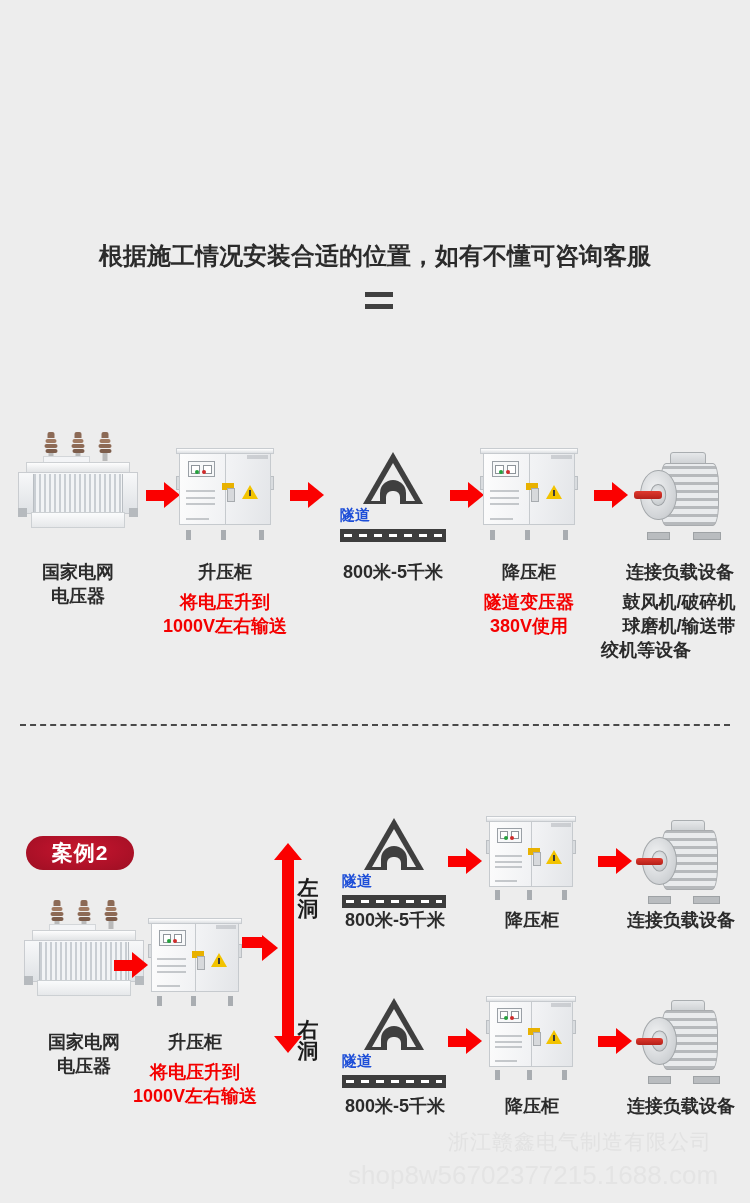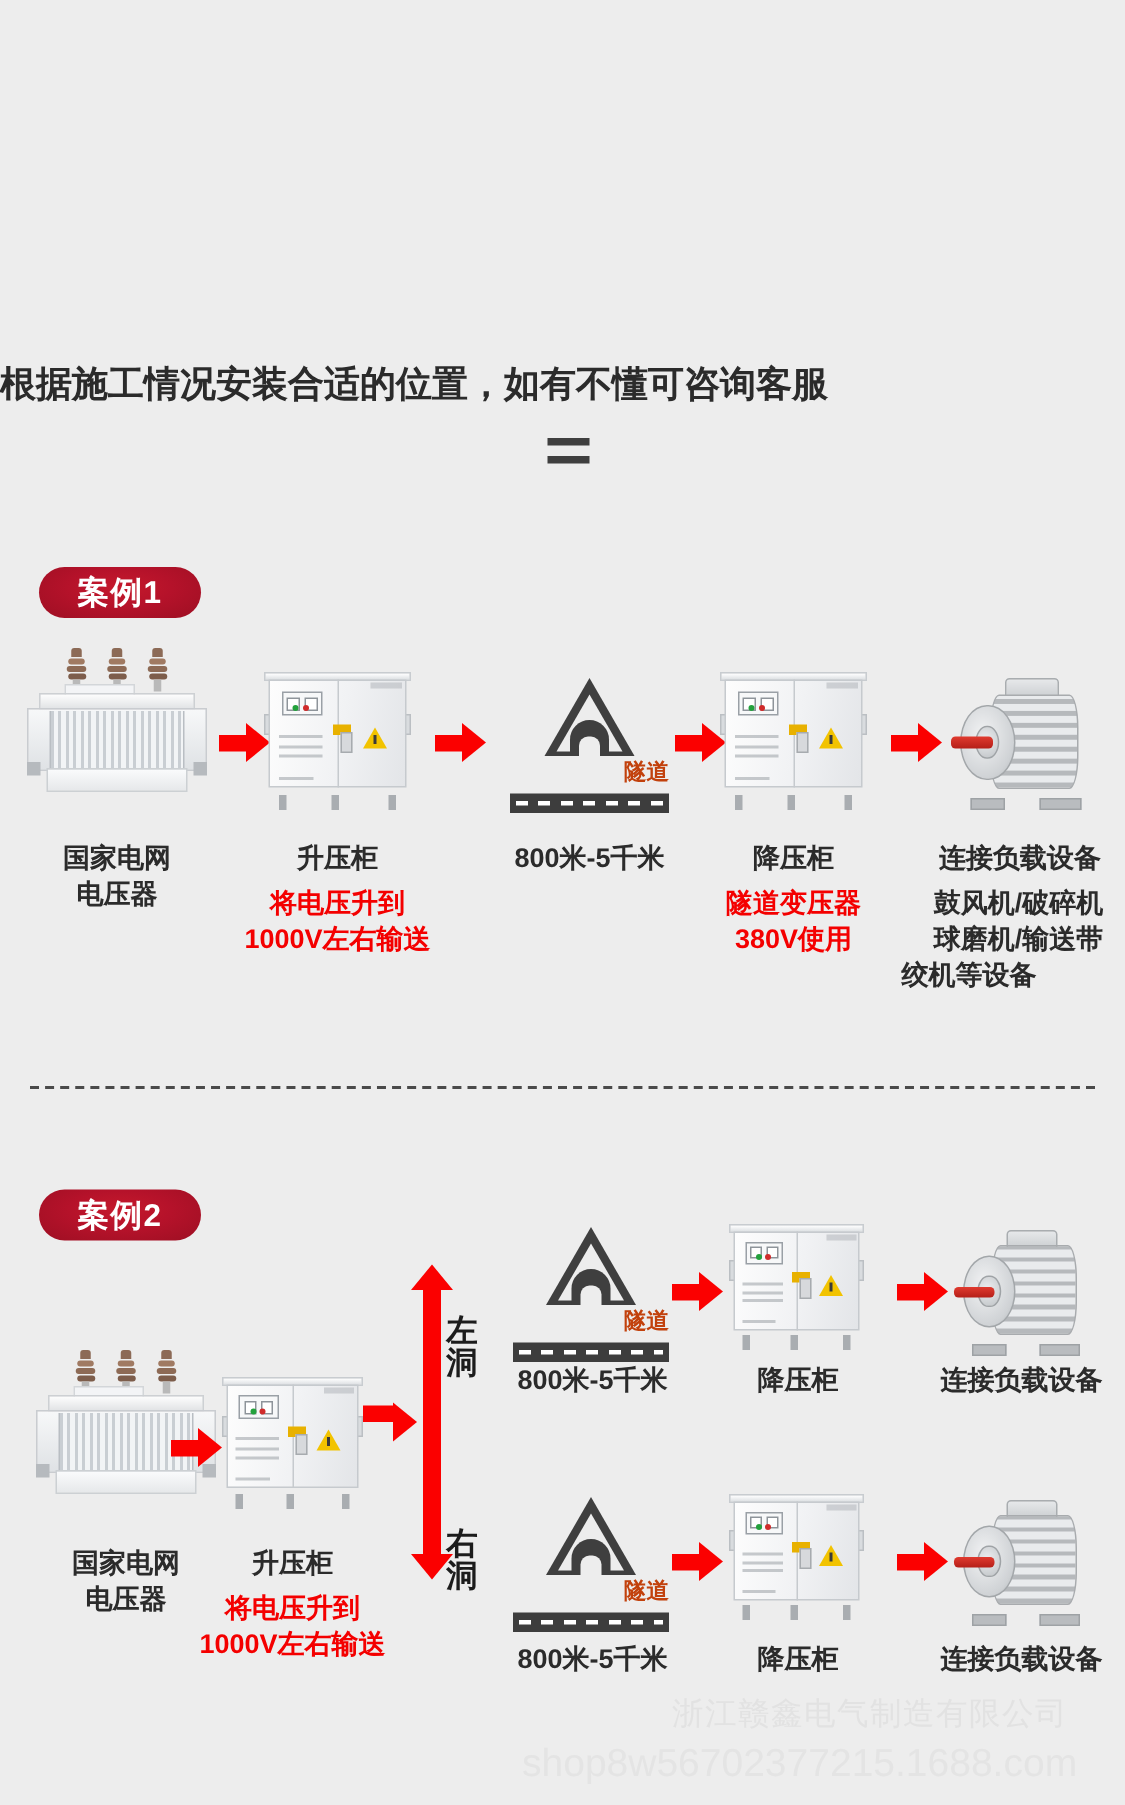--- a/index.html
+++ b/index.html
@@ -19,40 +19,40 @@
     letter-spacing: 2px; line-height: 1.1;
   }
   .title-sub {
     position: absolute; top: 143px; left: 0; width: 750px;
     text-align: center;
     font-size: 50px; font-weight: bold; color: #cf3232;
     letter-spacing: 2px; line-height: 1.1;
   }
   .subtitle {
     position: absolute; top: 240px; left: 0; width: 750px;
-    text-align: left;
+    text-align: center;
     font-size: 24px; font-weight: bold; color: #2b2b2b;
     letter-spacing: 0px;
   }
   .equals { position: absolute; top: 292px; left: 365px; width: 28px; }
   .equals i { display: block; width: 28px; height: 5px; background: #3f3f3f; }
   .equals i + i { margin-top: 7px; }
 
   
   .badge {
     position: absolute;
     width: 108px; height: 34px;
     border-radius: 17px;
     background: radial-gradient(ellipse at 50% 40%, #c5192c 0%, #b5122a 45%, #9d0f23 100%);
     color: #ffffff; font-size: 21px; font-weight: bold;
     display: flex; align-items: center; justify-content: center;
     letter-spacing: 1px;
   }
   #badge1 { left: 26px; top: 378px; }
-  #badge2 { left: 26px; top: 793px; }
+  #badge2 { left: 26px; top: 836px; }
 
   
   .divider {
     position: absolute; left: 20px; top: 724px; width: 710px; height: 0;
     border-top: 2px dashed #4a4a4a;
   }
 
   
   .stage { position: absolute; }
   .cap {
@@ -162,21 +162,21 @@
   }
   .tn-arch {
     position: absolute; left: 50%; transform: translateX(-50%); bottom: 2px;
     width: 26px; height: 24px; background: #3f3f3f;
     border-radius: 13px 13px 0 0;
   }
   .tn-car {
     position: absolute; left: 50%; transform: translateX(-50%); bottom: 2px;
     width: 14px; height: 13px; background: #ededed; border-radius: 6px 6px 0 0;
   }
-  .tn-word { text-align: right; font-size: 15px; font-weight: bold; color: #c2410c; line-height: 1.1; margin-top: 1px; }
+  .tn-word { text-align: left; font-size: 15px; font-weight: bold; color: #1d4ed8; line-height: 1.1; margin-top: 1px; }
   .road {
     height: 13px; margin-top: 5px;
     background: #3d3d3d;
     position: relative; overflow: hidden;
   }
   .road::after {
     content: ""; position: absolute; left: 4px; right: 4px; top: 5px; height: 3px;
     background: repeating-linear-gradient(90deg,#ffffff 0 8px,transparent 8px 15px);
   }
 
@@ -249,21 +249,20 @@
 <body>
 
 <div class="page">
 
   <div class="subtitle">根据施工情况安装合适的位置，如有不懂可咨询客服</div>
   <div class="equals">
       <i></i>
       <i></i>
     </div>
 
-  <div class="badge" id="badge1">案例1</div>
 
   <div class="stage" style="left:16px; top:432px; width:124px;">
     <div class="transformer" style="height:100px;">
       <div class="tf-bushings">
         <div class="bush">
             <div class="cap2"></div>
             <div class="r1"></div>
             <div class="r2"></div>
             <div class="r3"></div>
             <div class="stem"></div>

